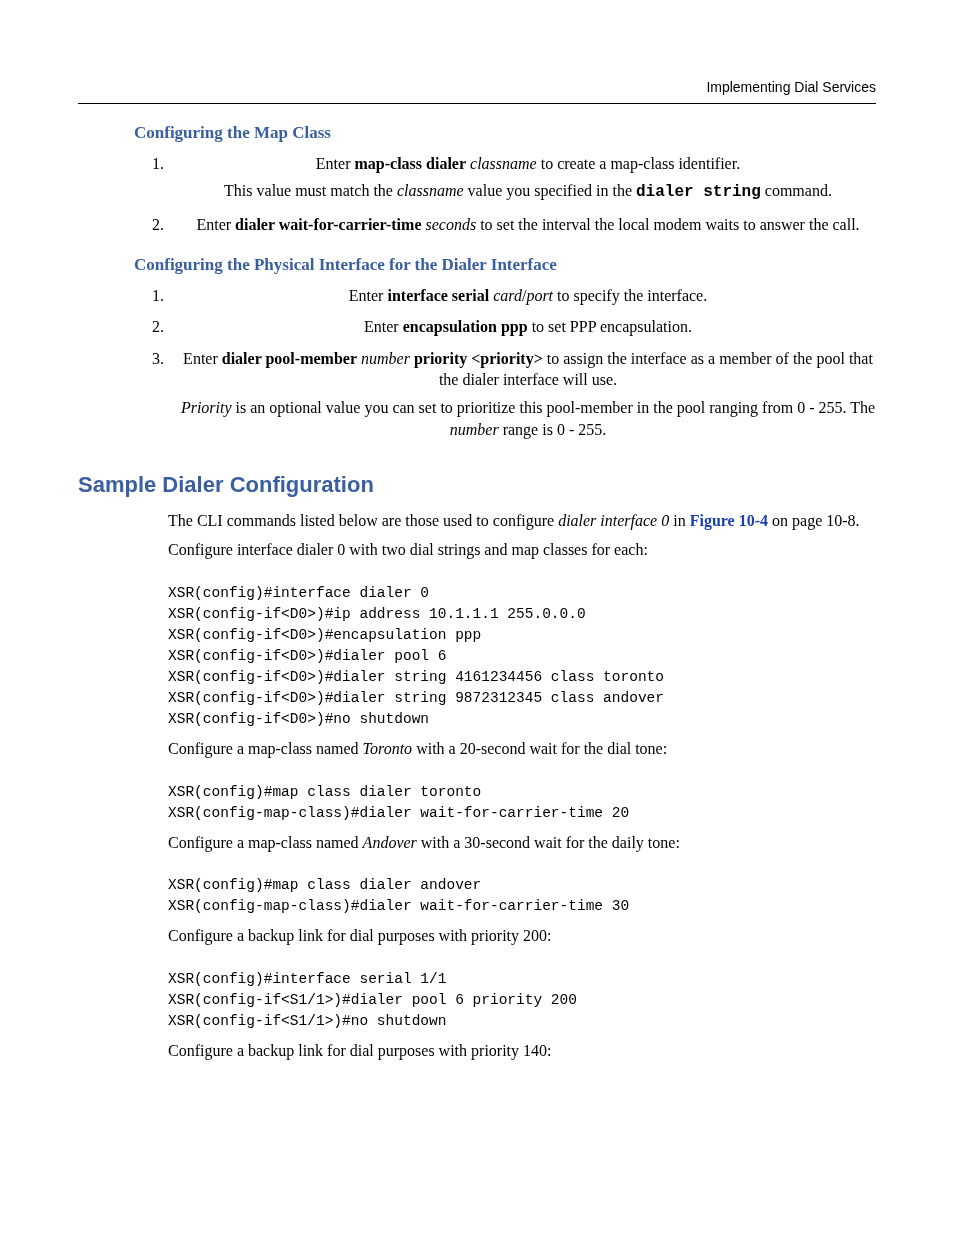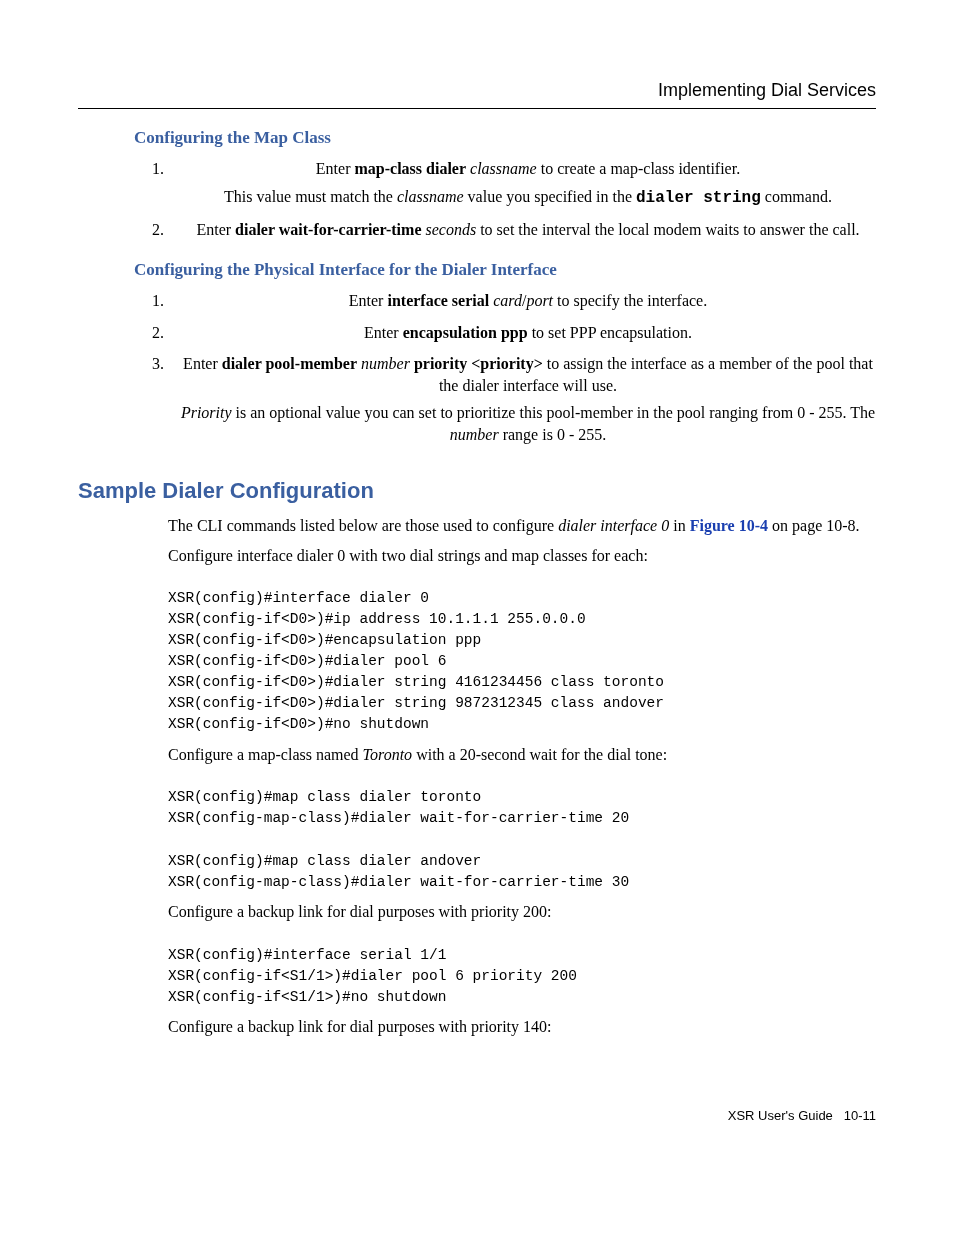--- a/index.html
+++ b/index.html
@@ -13,21 +13,21 @@
     padding: 0;
     width: 954px;
   }
   .page {
     padding: 78px 78px 60px 78px;
     box-sizing: border-box;
   }
   .running-head {
     text-align: right;
     font-family: Helvetica, Arial, sans-serif;
-    font-size: 18px;
+    font-size: 14px;
     color: #000;
     margin-bottom: 6px;
   }
   hr.header-rule {
     border: none;
     border-top: 1px solid #000;
     margin: 0 0 14px 0;
   }
   h2.blue-h2 {
     font-family: Liberation Serif, serif;
@@ -136,27 +136,27 @@
 XSR(config-if&lt;D0&gt;)#dialer string 4161234456 class toronto
 XSR(config-if&lt;D0&gt;)#dialer string 9872312345 class andover
 XSR(config-if&lt;D0&gt;)#no shutdown</div>
 
   <p class="body-p">
     <span>Configure a map-class named </span><i>Toronto</i><span> with a 20-second wait for the dial tone:</span>
   </p>
   <div class="pre">XSR(config)#map class dialer toronto
 XSR(config-map-class)#dialer wait-for-carrier-time 20</div>
 
+  <p class="body-p">
+    <span>Configure a map-class named </span><i>Andover</i><span> with a 30-second wait for the daily tone:</span>
+  </p>
   <div class="pre">XSR(config)#map class dialer andover
 XSR(config-map-class)#dialer wait-for-carrier-time 30</div>
 
   <p class="body-p">Configure a backup link for dial purposes with priority 200:</p>
   <div class="pre">XSR(config)#interface serial 1/1
 XSR(config-if&lt;S1/1&gt;)#dialer pool 6 priority 200
 XSR(config-if&lt;S1/1&gt;)#no shutdown</div>
 
   <p class="body-p">Configure a backup link for dial purposes with priority 140:</p>
 
-  <div class="footer">
-    <span>XSR User's Guide</span>&nbsp;&nbsp;&nbsp;<span>10-11</span>
-  </div>
 
 </div>
 
 </body></html>

